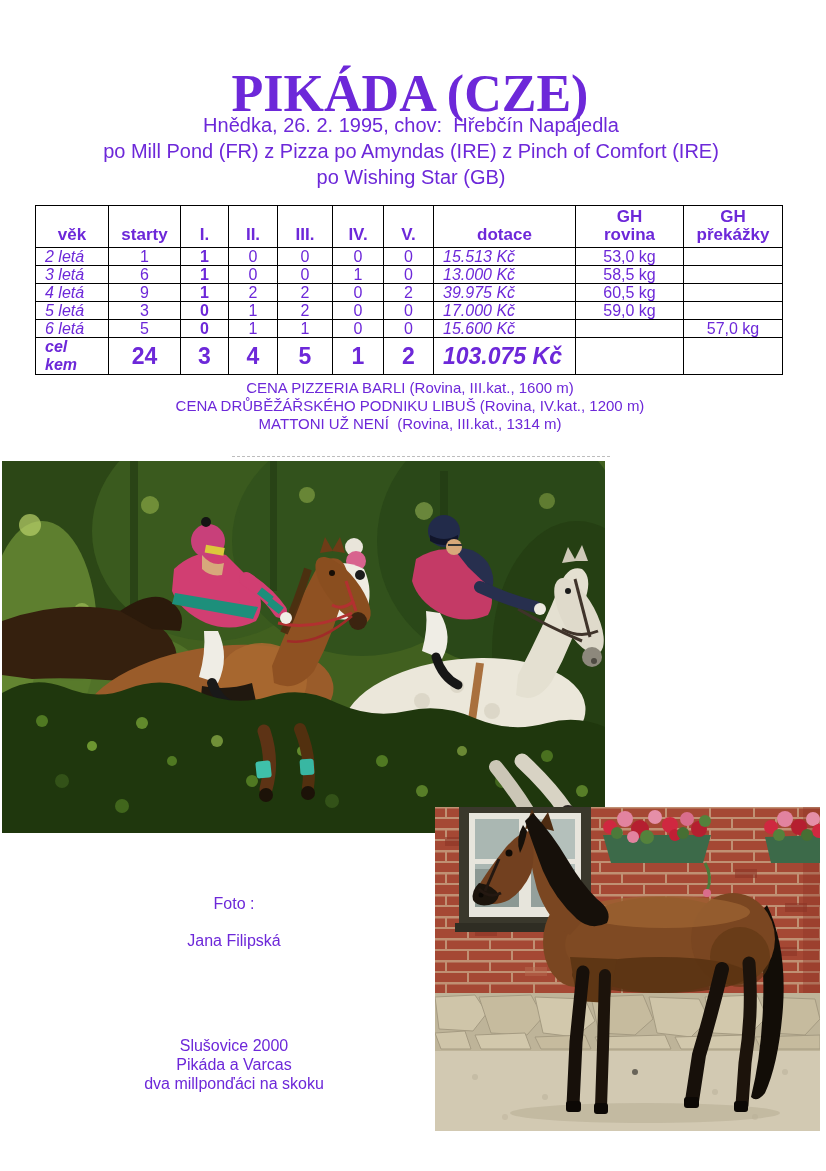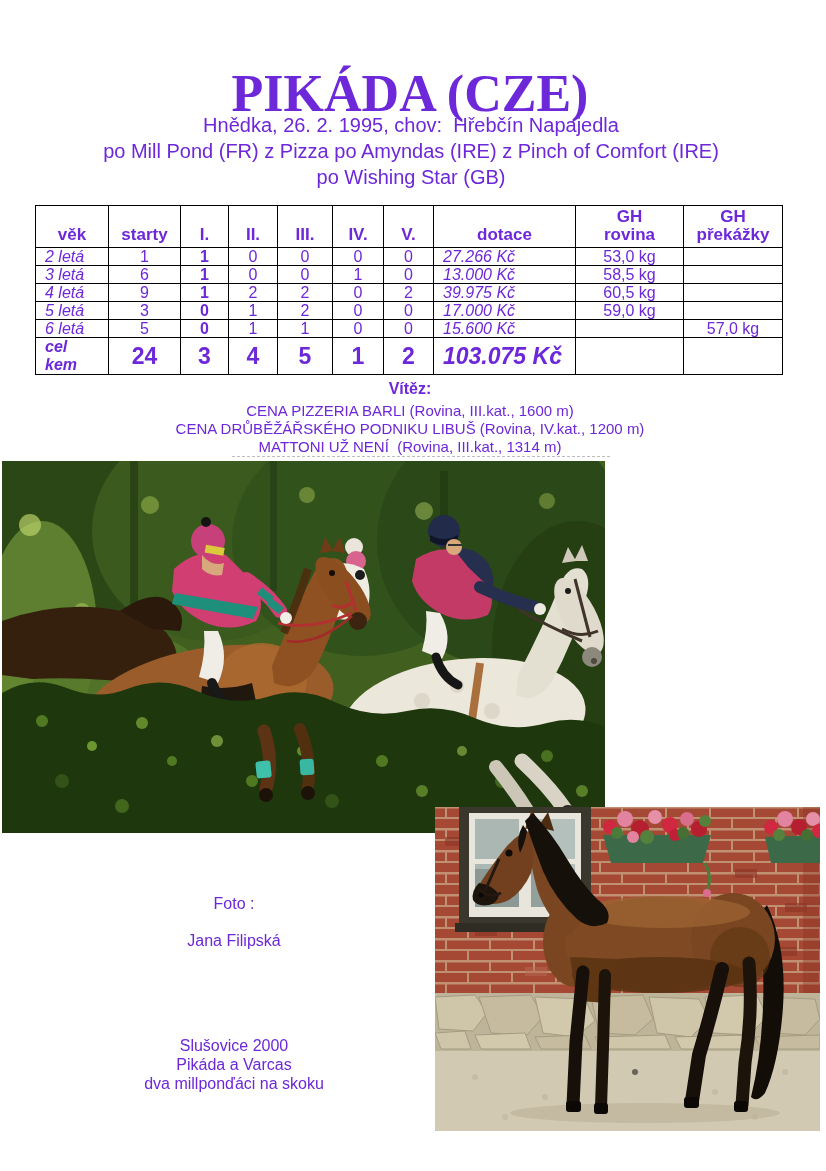--- a/index.html
+++ b/index.html
@@ -75,21 +75,21 @@
         </th>
       </tr>
       <tr class="dr">
         <td class="al-r">2 letá</td>
         <td class="al-c">1</td>
         <td class="al-c b">1</td>
         <td class="al-c">0</td>
         <td class="al-c">0</td>
         <td class="al-c">0</td>
         <td class="al-c">0</td>
-        <td class="al-r">27.266 Kč</td>
+        <td class="al-r">15.513 Kč</td>
         <td class="al-c">53,0 kg</td>
         <td class="al-c"></td>
       </tr>
       <tr class="dr">
         <td class="al-r">3 letá</td>
         <td class="al-c">6</td>
         <td class="al-c b">1</td>
         <td class="al-c">0</td>
         <td class="al-c">0</td>
         <td class="al-c">1</td>
@@ -143,21 +143,20 @@
         <td class="al-c num">1</td>
         <td class="al-c num">2</td>
         <td class="al-r num">103.075 Kč</td>
         <td class="al-c"></td>
         <td class="al-c"></td>
       </tr>
     </tbody>
   </table>
 
   <div class="winners">
-    <p class="wh">Vítěz:</p>
     <div class="wl">CENA PIZZERIA BARLI (Rovina, III.kat., 1600 m)</div>
     <div class="wl">CENA DRŮBĚŽÁŘSKÉHO PODNIKU LIBUŠ (Rovina, IV.kat., 1200 m)</div>
     <div class="wl">MATTONI UŽ NENÍ  (Rovina, III.kat., 1314 m)</div>
   </div>
 
   <div class="scanline"></div>
 
   <div class="photo1">
     <svg viewBox="0 0 603 372" width="603" height="372" preserveAspectRatio="none">
       <rect width="603" height="372" fill="#41601f"></rect>

